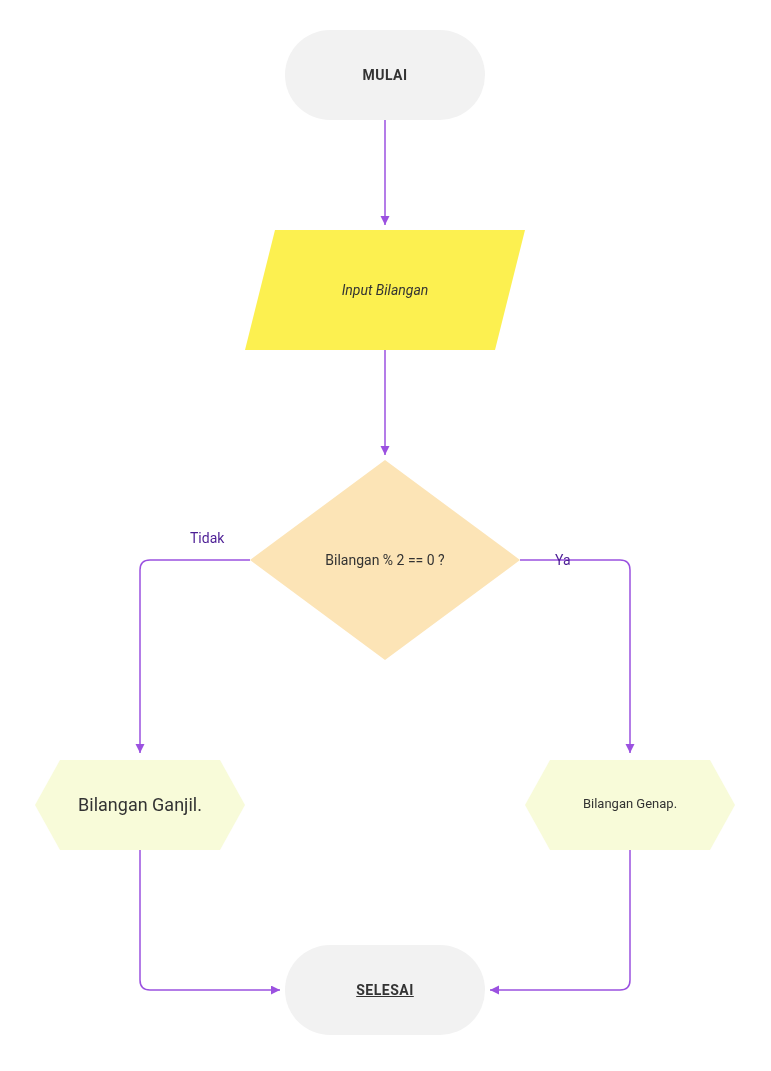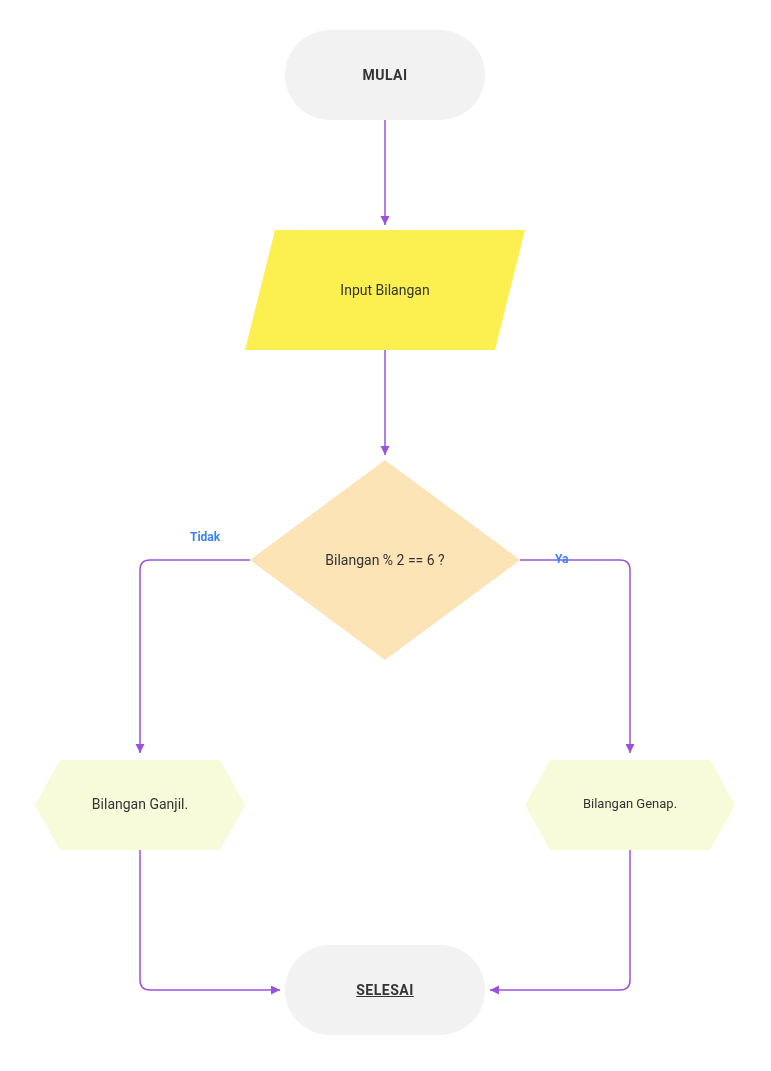--- a/index.html
+++ b/index.html
@@ -24,23 +24,22 @@
     font-size: 14px;
     color: #333;
     text-align: center;
   }
   .bold {
     font-weight: 700;
     letter-spacing: 0.5px;
   }
   .edge-label {
     position: absolute;
-    font-size: 12px;
-    color: #3b82f6;
-    font-weight: bold;
+    font-size: 14px;
+    color: #4c1d95;
   }
 </style>
 </head>
 <body>
 
 <svg width="771" height="1071">
   <defs>
     <marker id="arrowhead" markerWidth="8" markerHeight="8" refX="6" refY="3" orient="auto">
       <path d="M0,0 L6,3 L0,6 Z" fill="#9B51E0"></path>
     </marker>
@@ -66,25 +65,25 @@
 
   <path d="M140,850 L140,980 Q140,990 150,990 L280,990" fill="none" stroke="#9B51E0" stroke-width="1.5" marker-end="url(#arrowhead)"></path>
 
   <path d="M630,850 L630,980 Q630,990 620,990 L490,990" fill="none" stroke="#9B51E0" stroke-width="1.5" marker-end="url(#arrowhead)"></path>
 
   <rect x="285" y="945" width="200" height="90" rx="45" ry="45" fill="#F2F2F2"></rect>
 </svg>
 
 <div class="node-label bold" style="left:285px; top:30px; width:200px; height:90px;">MULAI</div>
 
-<div class="node-label" style="left:260px; top:230px; width:250px; height:120px;">Input Bilangan</div>
+<div class="node-label" style="left:260px; top:230px; width:250px; height:120px;font-style:italic;">Input Bilangan</div>
 
-<div class="node-label" style="left:260px; top:460px; width:250px; height:200px;">Bilangan % 2 == 6 ?</div>
+<div class="node-label" style="left:260px; top:460px; width:250px; height:200px;">Bilangan % 2 == 0 ?</div>
 
 <div class="edge-label" style="left:190px; top:530px;">Tidak</div>
 
 <div class="edge-label" style="left:555px; top:552px;">Ya</div>
 
-<div class="node-label" style="left:35px; top:760px; width:210px; height:88px; font-size:14px;">Bilangan Ganjil.</div>
+<div class="node-label" style="left:35px; top:760px; width:210px; height:88px; font-size:18px;">Bilangan Ganjil.</div>
 
 <div class="node-label" style="left:525px; top:760px; width:210px; height:86px; font-size:13px;">Bilangan Genap.</div>
 
 <div class="node-label bold" style="left:285px; top:945px; width:200px; height:90px;text-decoration:underline;">SELESAI</div>
 
 </body></html>

